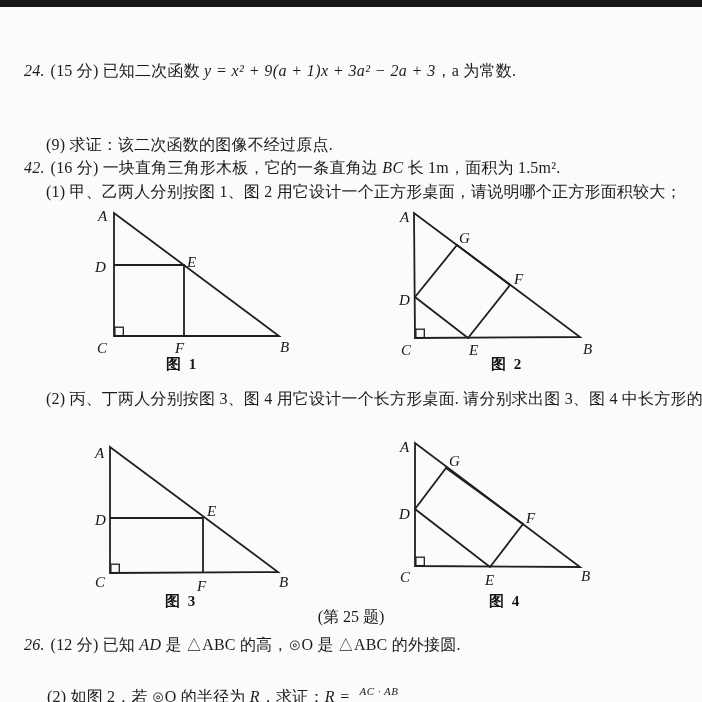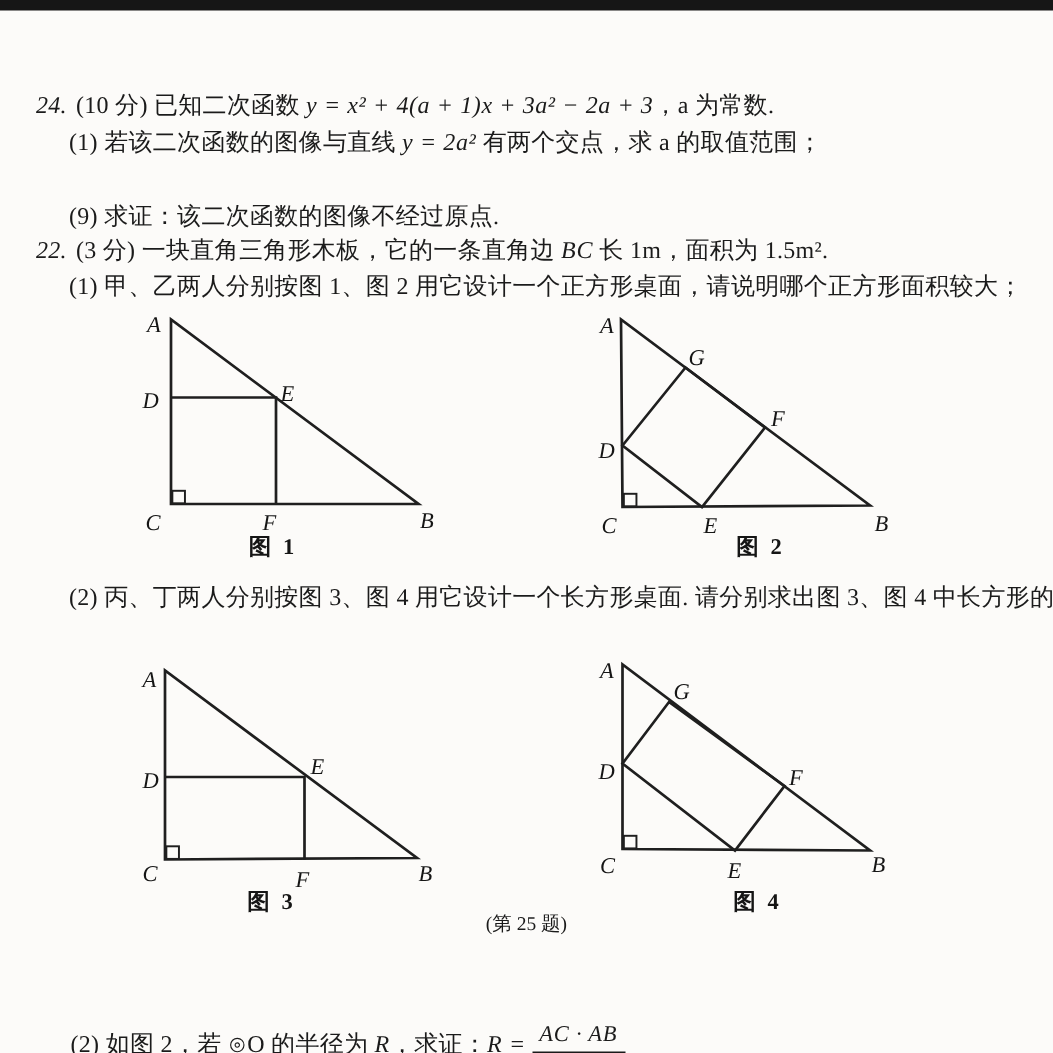--- a/index.html
+++ b/index.html
@@ -9,47 +9,44 @@
     font-family:"Liberation Serif", serif;
     color:#1b1b1b;
   }
   #topbar{position:absolute;left:0;top:0;width:702px;height:7px;background:#161616;}
   .ln{
     position:absolute;white-space:nowrap;font-size:16px;line-height:17px;
     letter-spacing:0.2px;color:#1b1b1b;
   }
   .num{margin-right:6px;font-style:italic;}
   .math{font-style:italic;font-family:"Liberation Serif", serif;letter-spacing:0.4px;}
-  .center-cap{position:absolute;left:0;width:702px;text-align:center;font-size:13px;}
+  .center-cap{position:absolute;left:0;width:702px;text-align:center;font-size:16px;}
   svg{position:absolute;overflow:visible;}
   svg .edge{fill:none;stroke:#1f1f1f;stroke-width:1.8;stroke-linejoin:miter;}
   svg .ramark{fill:none;stroke:#1f1f1f;stroke-width:1.3;}
   svg text.vlabel{font-family:"Liberation Serif", serif;font-style:italic;font-size:15px;fill:#151515;}
   svg text.figcap{font-family:"Liberation Serif", serif;font-size:15px;fill:#151515;text-anchor:middle;font-weight:bold;letter-spacing:2px;}
   .frac{display:inline-block;position:relative;top:-7px;vertical-align:baseline;text-align:center;margin-left:4px;}
-  .frac .fnum{display:block;padding:0 5px 2px;border-bottom:1.6px solid #1a1a1a;font-style:italic;font-size:15px;letter-spacing:0.5px;}
+  .frac .fnum{display:block;padding:0 5px 2px;border-bottom:1.6px solid #1a1a1a;font-style:italic;font-size:11px;letter-spacing:0.5px;}
 </style>
 </head>
 <body>
 
 <div id="page">
   <div id="topbar"></div>
 
   <div class="ln" style="top:62px;left:24px">
-    <span class="num">24.</span><span>(10 分) 已知二次函数 </span><span class="math">y = x² + 4(a + 1)x + 3a² − 2a + 3</span><span>，a 为常数.</span>
-  </div>
-  <div class="ln" style="top:87px;left:46px">
-    <span>(1) 若该二次函数的图像与直线 </span><span class="math">y = 2a²</span><span> 有两个交点，求 a 的取值范围；</span>
+    <span class="num">24.</span><span>(15 分) 已知二次函数 </span><span class="math">y = x² + 9(a + 1)x + 3a² − 2a + 3</span><span>，a 为常数.</span>
   </div>
   <div class="ln" style="top:136px;left:46px">
     <span>(9) 求证：该二次函数的图像不经过原点.</span>
   </div>
 
   <div class="ln" style="top:159px;left:24px">
-    <span class="num">22.</span><span>(3 分) 一块直角三角形木板，它的一条直角边 </span><span class="math">BC</span><span> 长 1m，面积为 1.5m².</span>
+    <span class="num">42.</span><span>(16 分) 一块直角三角形木板，它的一条直角边 </span><span class="math">BC</span><span> 长 1m，面积为 1.5m².</span>
   </div>
   <div class="ln" style="top:183px;left:46px">
     <span>(1) 甲、乙两人分别按图 1、图 2 用它设计一个正方形桌面，请说明哪个正方形面积较大；</span>
   </div>
 
   <svg style="left:88px;top:202px" width="212" height="172" viewBox="88 202 212 172">
     <polygon class="edge" points="114,213 114,336 279,336"></polygon>
     <polyline class="edge" points="114,265 184,265 184,336"></polyline>
     <rect class="ramark" x="114.9" y="327.2" width="8.4" height="8.4"></rect>
     <text class="vlabel" x="98" y="221">A</text>
@@ -103,16 +100,19 @@
     <text class="vlabel" x="400" y="582">C</text>
     <text class="vlabel" x="485" y="585">E</text>
     <text class="vlabel" x="581" y="581">B</text>
     <text class="figcap" x="505" y="606">图 4</text>
   </svg>
 
   <div class="center-cap" style="top:607px">
     <span>(第 25 题)</span>
   </div>
 
+  <div class="ln" style="top:636px;left:24px">
+    <span class="num">26.</span><span>(12 分) 已知 </span><span class="math">AD</span><span> 是 △ABC 的高，⊙O 是 △ABC 的外接圆.</span>
+  </div>
   <div class="ln" style="top:688px;left:47px">
     <span>(2) 如图 2，若 ⊙O 的半径为 </span><span class="math">R</span><span>，求证：</span><span class="math">R =</span><span class="frac"><span class="fnum">AC · AB</span></span>
   </div>
 </div>
 
 </body></html>

